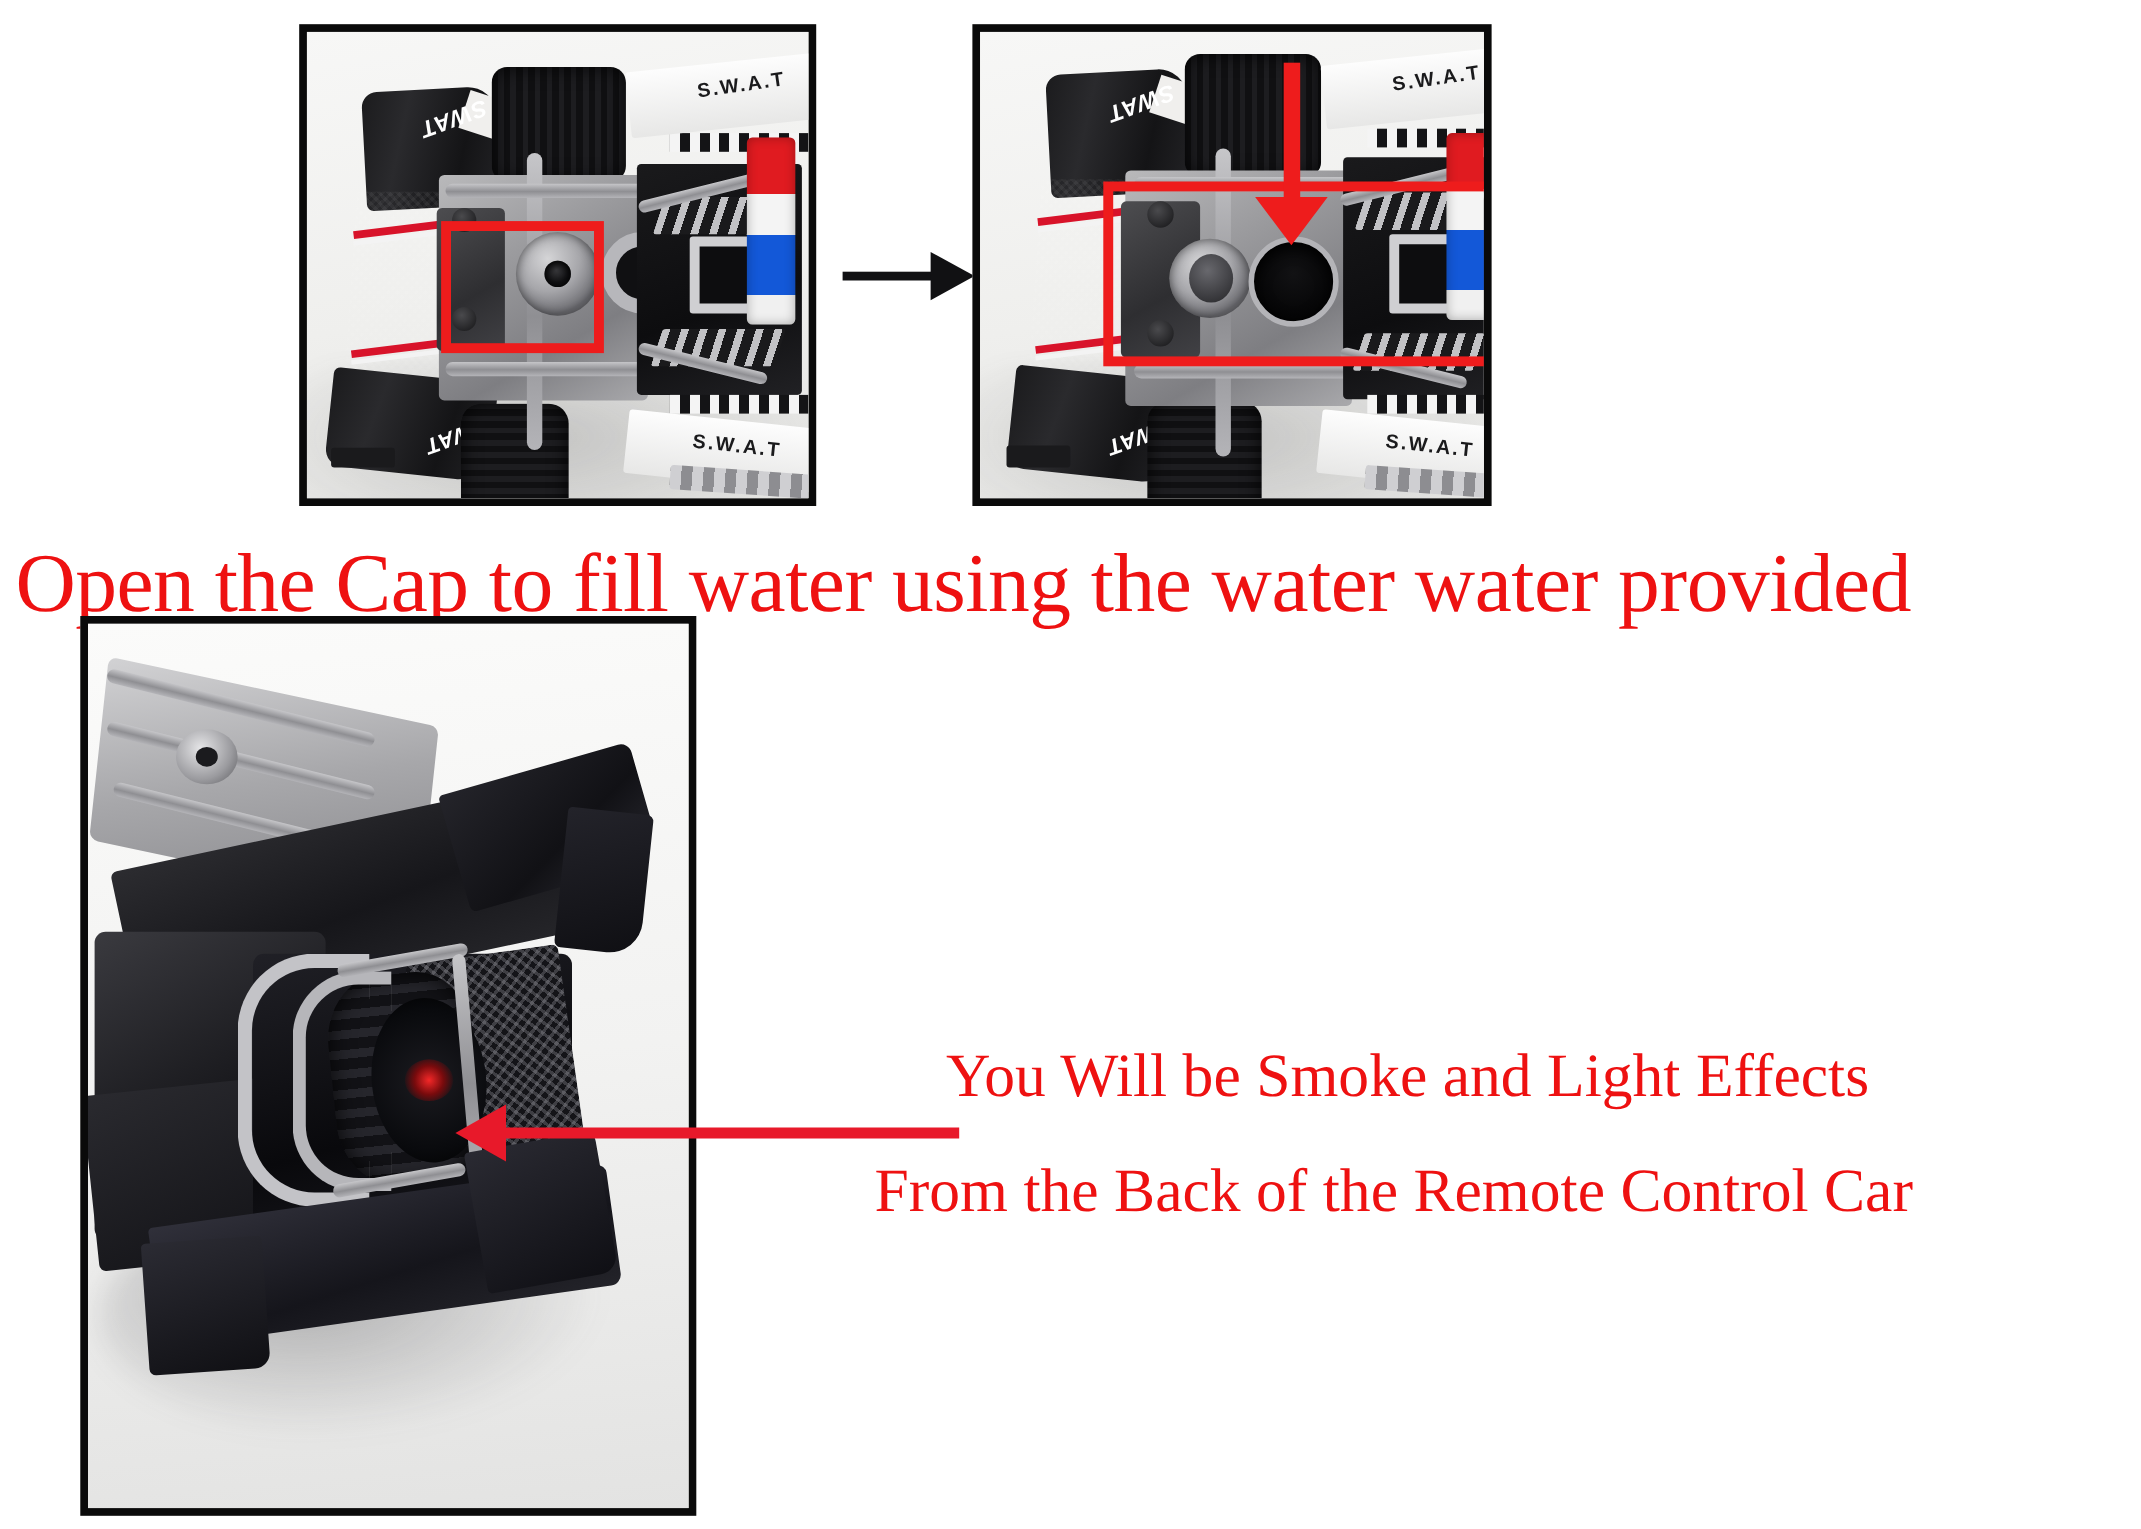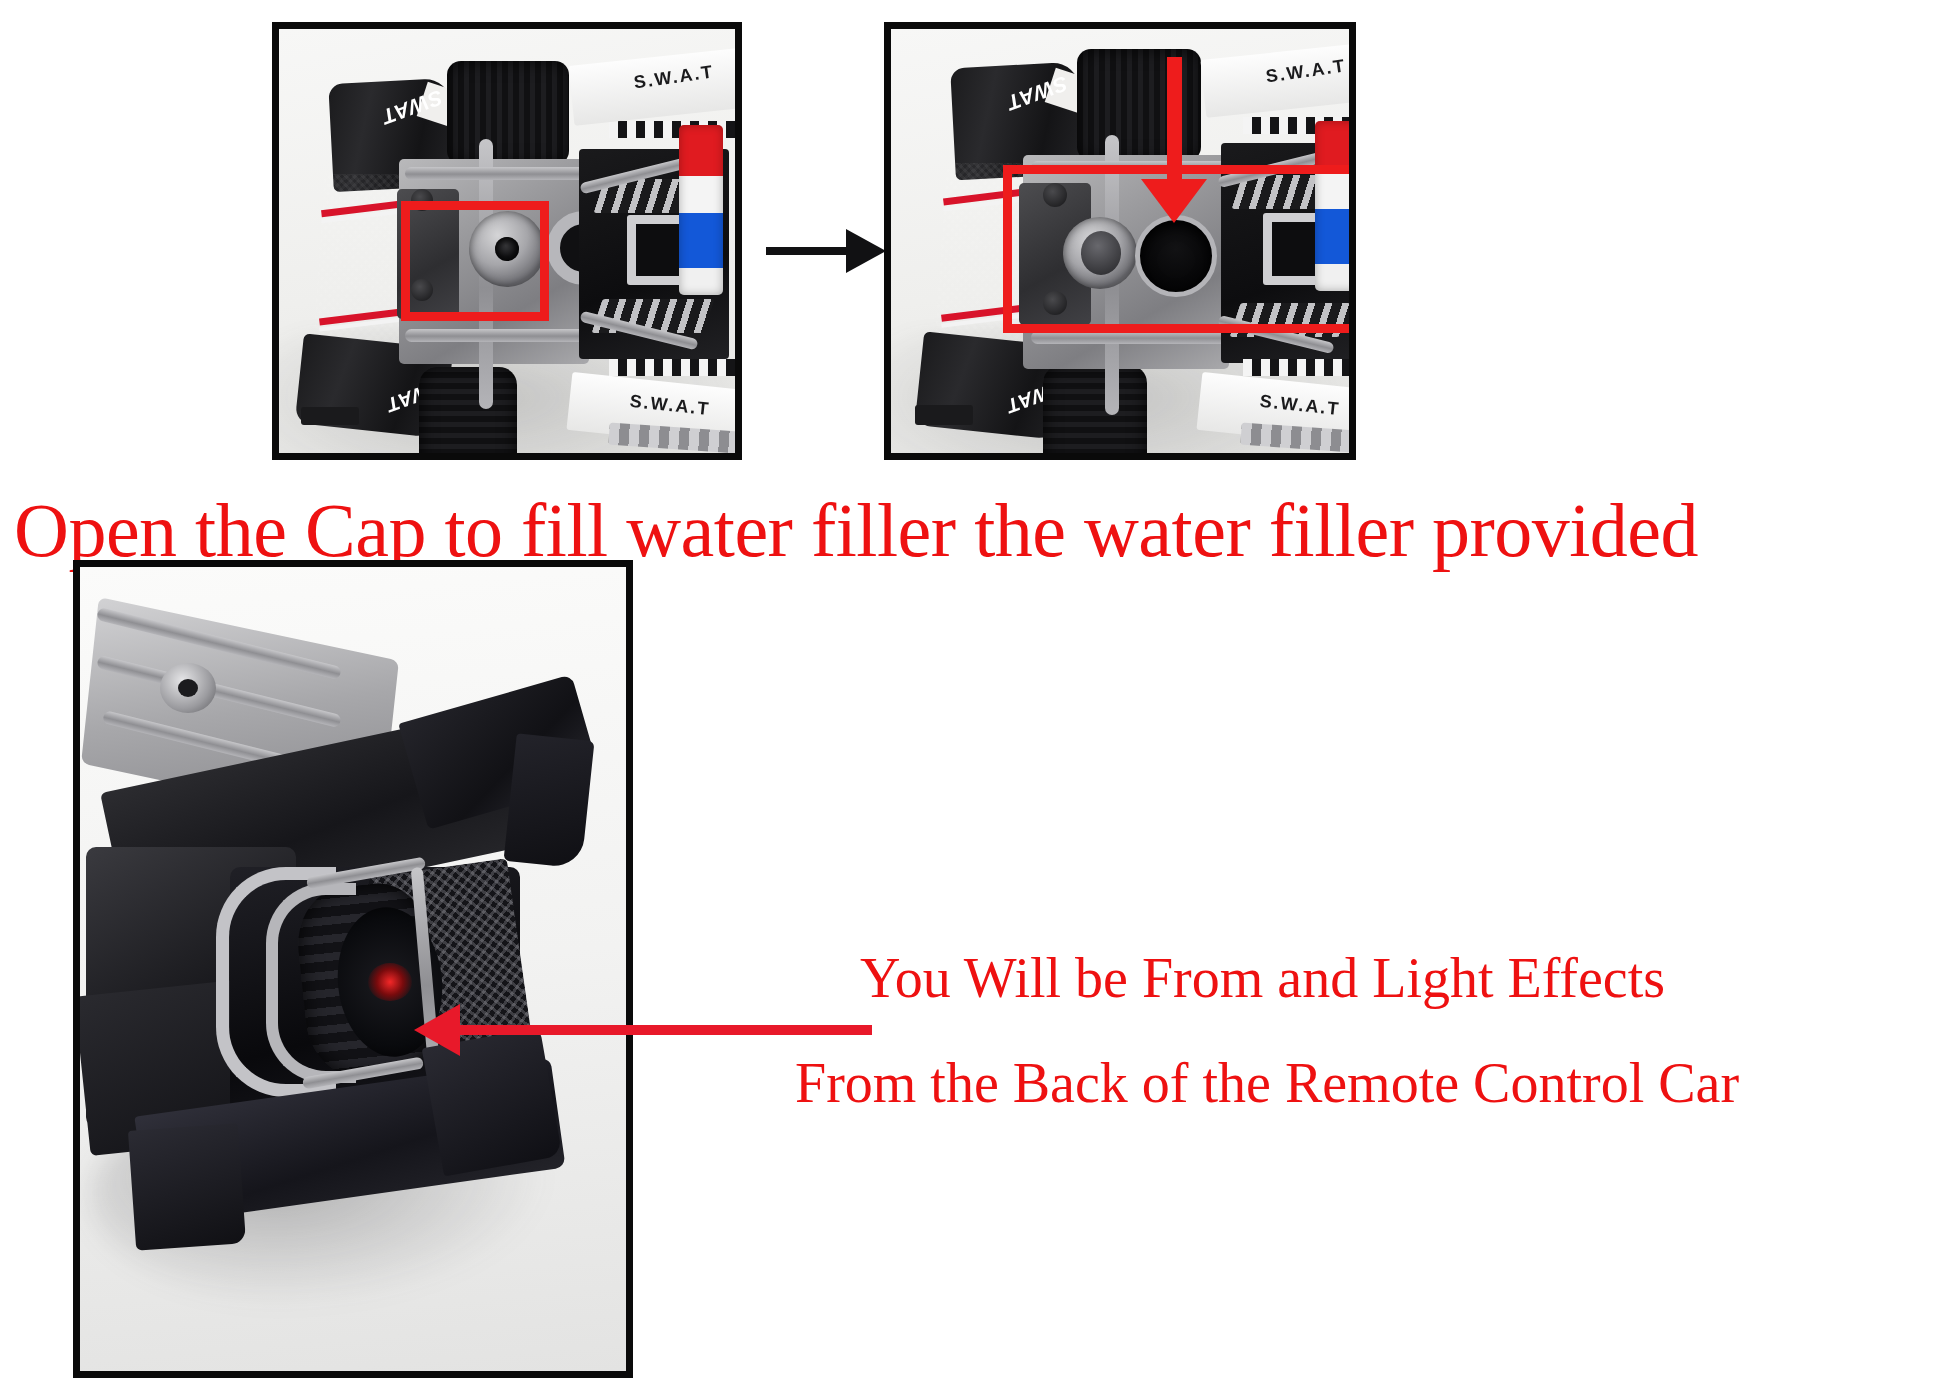--- a/index.html
+++ b/index.html
@@ -339,21 +339,21 @@
     <div class="swat-text-rot" style="position:absolute; left:344px; top:366px; width:130px; font-size:18px; color:#1a1a1c; transform:rotate(6deg);">S.W.A.T</div>
     <div class="piece" style="left:350px; top:398px; width:126px; height:22px; background:repeating-linear-gradient(90deg,#cfcfd2 0 10px,#8d8d91 10px 20px); border-radius:3px; transform:rotate(4deg);"></div>
 
     <div class="red-box" style="left:112px; top:136px; width:360px; height:168px;"></div>
 
     <div class="red-line-v" style="left:276px; top:28px; width:15px; height:148px;"></div>
     <div class="red-arrowhead-down" style="left:250px; top:150px;"></div>
   </div>
 </div>
 
-<div class="caption" id="caption-main">Open the Cap to fill water filler the water filler provided</div>
+<div class="caption" id="caption-main">Open the Cap to fill water using the water water provided</div>
 
 <div class="photo-frame" id="panel3" style="left:73px; top:560px; width:560px; height:818px;">
   <div class="photo-inner">
     <div class="backdrop" style="background:linear-gradient(175deg,#fbfbfa 0%,#f2f2f1 50%,#e3e3e2 100%);"></div>
 
     <div class="piece" style="left:10px; top:520px; width:460px; height:220px; border-radius:50%;
                 background:radial-gradient(ellipse at 40% 40%, rgba(60,60,65,0.35), rgba(60,60,65,0) 70%);
                 filter:blur(12px);"></div>
 
     <div class="piece" style="left:10px; top:60px; width:300px; height:170px;
@@ -421,14 +421,14 @@
                 background:linear-gradient(160deg,#2a2a32,#0f0f14);
                 transform:rotate(-10deg); border-radius:4px 10px 16px 4px;"></div>
   </div>
 </div>
 
 <div style="position:absolute; left:0; top:0;">
   <div class="red-pointer-shaft" style="left:460px; top:1025px; width:412px; height:10px;"></div>
   <div class="red-pointer-head" style="left:414px; top:1004px;"></div>
 </div>
 
-<div class="caption" id="caption-smoke">You Will be From and Light Effects</div>
+<div class="caption" id="caption-smoke">You Will be Smoke and Light Effects</div>
 <div class="caption" id="caption-back">From the Back of the Remote Control Car</div>
 
 </body></html>

